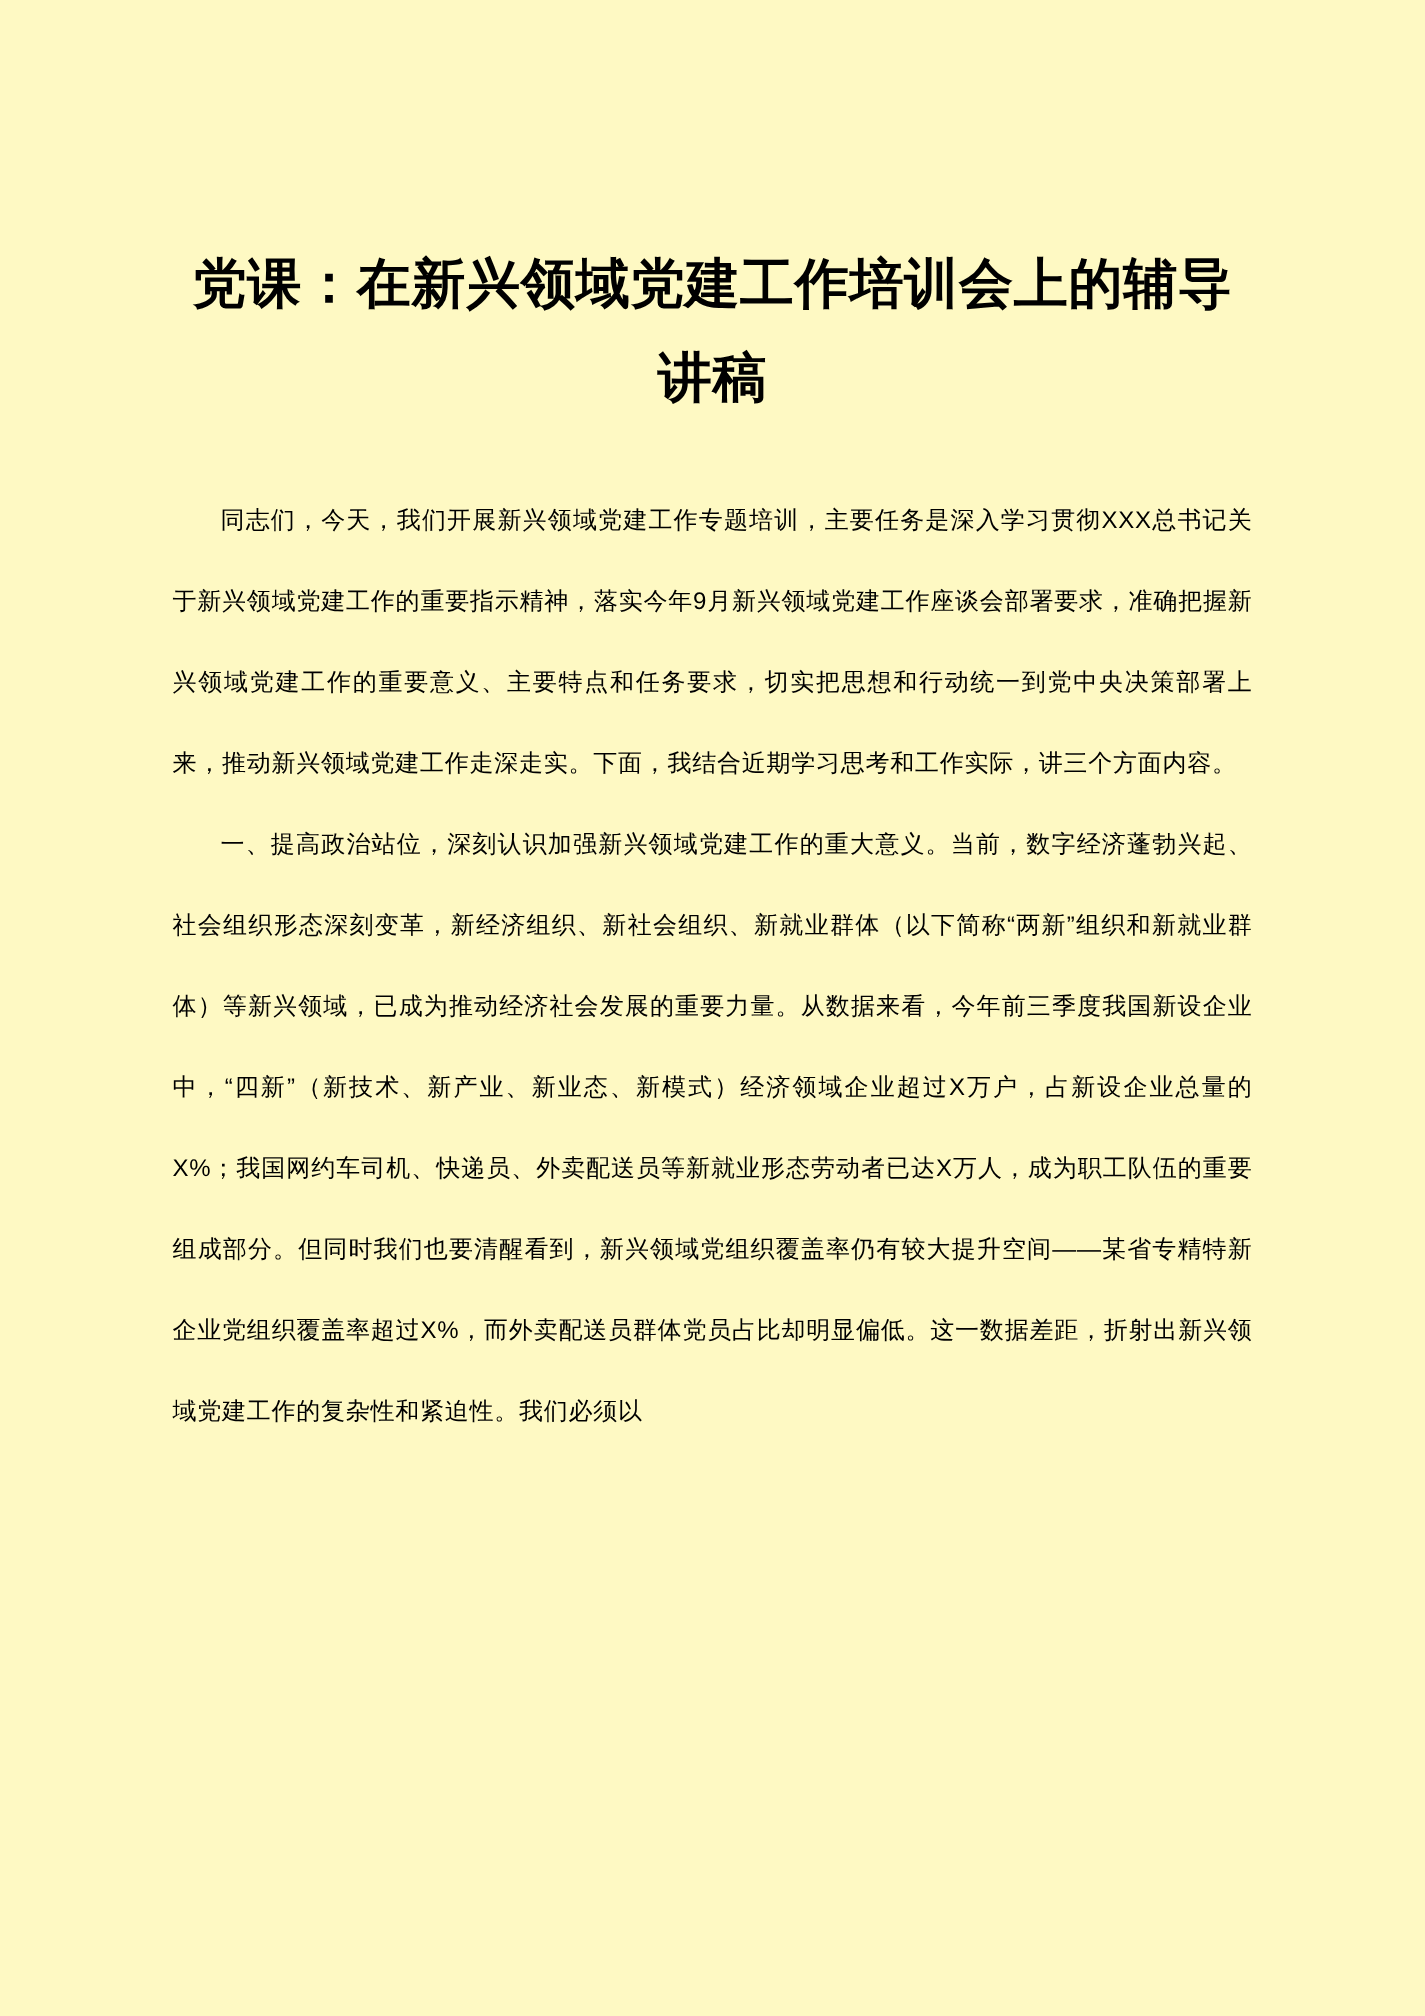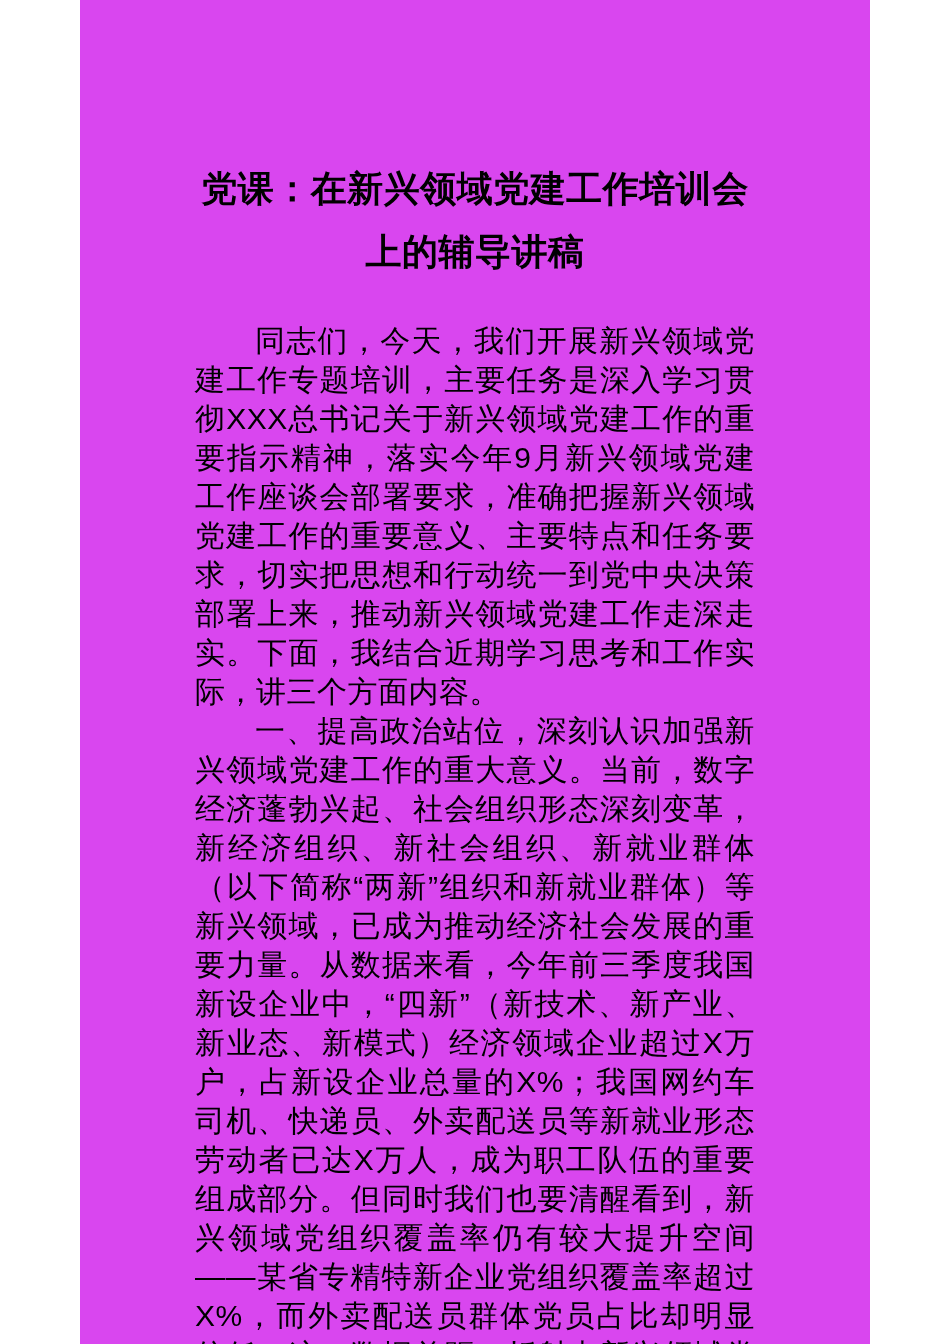--- a/index.html
+++ b/index.html
@@ -1,40 +1,40 @@
 <!DOCTYPE html>
 <html><head>
 <meta charset="utf-8">
 <style>
   * { box-sizing: border-box; }
   html, body { margin: 0; padding: 0; background: #ffffff; }
   .page {
     position: relative;
-    width: 790px;
+    width: 950px;
     height: 1344px;
     margin: 0 auto;
-    background: #d946ef;
+    background: #fef9c3;
     color: #000000;
     padding: 0 115px;
     overflow: hidden;
     font-family: "Liberation Sans", sans-serif;
   }
   .doc-title {
     margin: 157px 0 0 0;
     font-size: 36px;
     line-height: 63px;
     font-weight: bold;
     text-align: center;
     letter-spacing: 0.5px;
     font-family: "Liberation Sans", sans-serif;
   }
   .doc-body p {
     margin: 0;
-    font-size: 30px;
-    line-height: 39px;
+    font-size: 16px;
+    line-height: 54px;
     letter-spacing: 0.5px;
     text-align: justify;
     text-indent: 2em;
     font-weight: 400;
   }
   .doc-body p:first-child {
     margin-top: 38px;
   }
 </style>
 </head>

